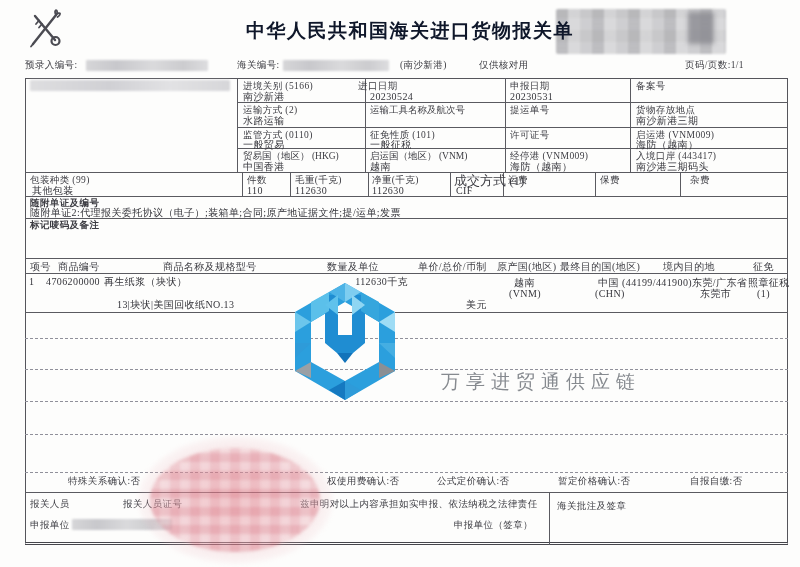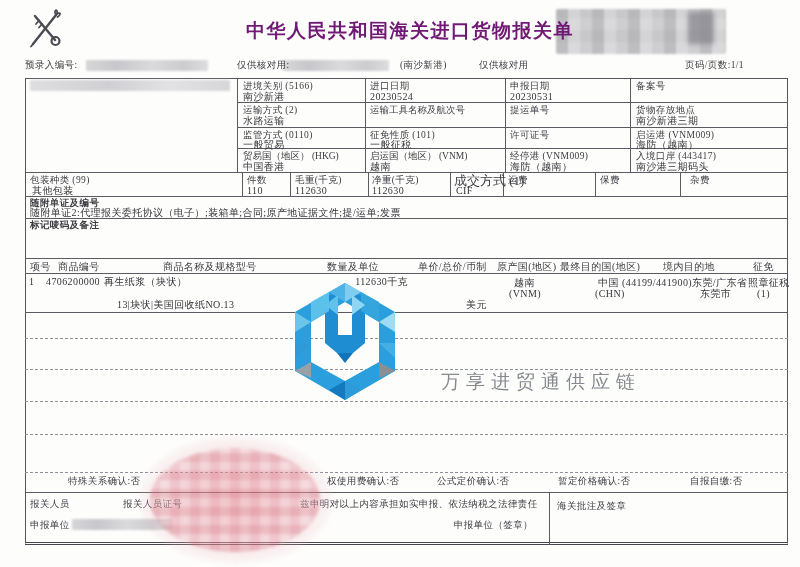--- a/index.html
+++ b/index.html
@@ -9,21 +9,21 @@
   .lbl{position:absolute;font-size:9.5px;line-height:11px;white-space:nowrap;letter-spacing:.4px;z-index:3;}
   .val{position:absolute;font-size:10px;line-height:11px;white-space:nowrap;letter-spacing:.4px;z-index:3;color:#35353b;}
   .sm{font-size:10px;}
   .tight{letter-spacing:0;}
   .hl{position:absolute;height:0;border-top:1px solid #5a5a60;z-index:1;}
   .hd{position:absolute;height:0;border-top:1px dashed #90909a;z-index:1;}
   .vl{position:absolute;width:0;border-left:1px solid #5a5a60;z-index:1;}
   .frame{position:absolute;left:25px;top:78px;width:763px;height:467px;box-sizing:border-box;
          border:1px solid #55555b;border-bottom:3px double #46464c;z-index:1;}
   .title{position:absolute;left:240px;top:18px;width:340px;text-align:center;
-         font-size:19px;font-weight:700;letter-spacing:1.5px;color:#701a75;z-index:3;}
+         font-size:19px;font-weight:700;letter-spacing:1.5px;color:#0f172a;z-index:3;}
   .bar{position:absolute;height:11px;border-radius:1px;z-index:2;
        background:linear-gradient(90deg,#d6d6d8 0%,#c8c8cc 25%,#dadadc 55%,#cccccf 80%,#dddddf 100%);
        filter:blur(.8px);}
   .topblur{position:absolute;left:556px;top:9px;width:170px;height:45px;border-radius:2px;z-index:2;
        background-image:repeating-linear-gradient(90deg, rgba(150,150,155,.5) 0 12px, rgba(205,205,208,.5) 12px 24px, rgba(178,178,182,.45) 24px 36px),
                         repeating-linear-gradient(0deg, rgba(210,210,212,.55) 0 12px, rgba(165,165,170,.4) 12px 24px);
        filter:blur(1.3px);}
   .topblur-dark{position:absolute;left:688px;top:12px;width:26px;height:32px;background:rgba(135,135,142,.75);filter:blur(2.5px);z-index:2;}
   .wm{z-index:4;pointer-events:none;}
   .wm-brand{position:absolute;left:391px;top:297px;font-family:"Liberation Sans","DejaVu Sans",sans-serif;
@@ -57,21 +57,21 @@
       <path d="M30 8 C27 3 32 1 31 6.5"></path>
       <path d="M7 37 L5 39.5"></path>
     </g>
   </svg>
   <div class="title">中华人民共和国海关进口货物报关单</div>
   <div class="topblur"></div>
   <div class="topblur-dark"></div>
 
   <div class="lbl" style="left:25px;top:60px">预录入编号:</div>
   <div class="bar" style="left:86px;top:60px;width:122px"></div>
-  <div class="lbl" style="left:237px;top:60px">仅供核对用:</div>
+  <div class="lbl" style="left:237px;top:60px">海关编号:</div>
   <div class="bar" style="left:283px;top:60px;width:106px"></div>
   <div class="lbl" style="left:400px;top:60px">(南沙新港)</div>
   <div class="lbl" style="left:479px;top:60px">仅供核对用</div>
   <div class="lbl" style="left:685px;top:60px">页码/页数:1/1</div>
 
   <div class="frame"></div>
   <div class="hl" style="left:237px;top:102px;width:551px"></div>
   <div class="hl" style="left:237px;top:127px;width:551px"></div>
   <div class="hl" style="left:237px;top:148px;width:551px"></div>
   <div class="hl" style="left:25px;top:172px;width:763px"></div>
@@ -97,21 +97,21 @@
   <div class="vl" style="left:450px;top:172px;height:24px"></div>
   <div class="vl" style="left:503px;top:172px;height:24px"></div>
   <div class="vl" style="left:595px;top:172px;height:24px"></div>
   <div class="vl" style="left:680px;top:172px;height:24px"></div>
   <div class="vl" style="left:549px;top:492px;height:53px"></div>
 
   <div class="bar" style="left:30px;top:80px;width:200px;background:linear-gradient(90deg,#dedee0,#d0d0d4 40%,#e2e2e4 70%,#d6d6d9)"></div>
 
   <div class="lbl" style="left:243px;top:81px">进境关别 (5166)</div>
   <div class="val" style="left:243px;top:91px">南沙新港</div>
-  <div class="lbl" style="left:370px;top:81px">进口日期</div>
+  <div class="lbl" style="left:358px;top:81px">进口日期</div>
   <div class="val" style="left:370px;top:91px">20230524</div>
   <div class="lbl" style="left:510px;top:81px">申报日期</div>
   <div class="val" style="left:510px;top:91px">20230531</div>
   <div class="lbl" style="left:636px;top:81px">备案号</div>
   <div class="val" style="left:636px;top:91px"></div>
 
   <div class="lbl" style="left:243px;top:105px">运输方式 (2)</div>
   <div class="val" style="left:243px;top:115px">水路运输</div>
   <div class="lbl tight" style="left:370px;top:105px">运输工具名称及航次号</div>
   <div class="lbl" style="left:510px;top:105px">提运单号</div>

